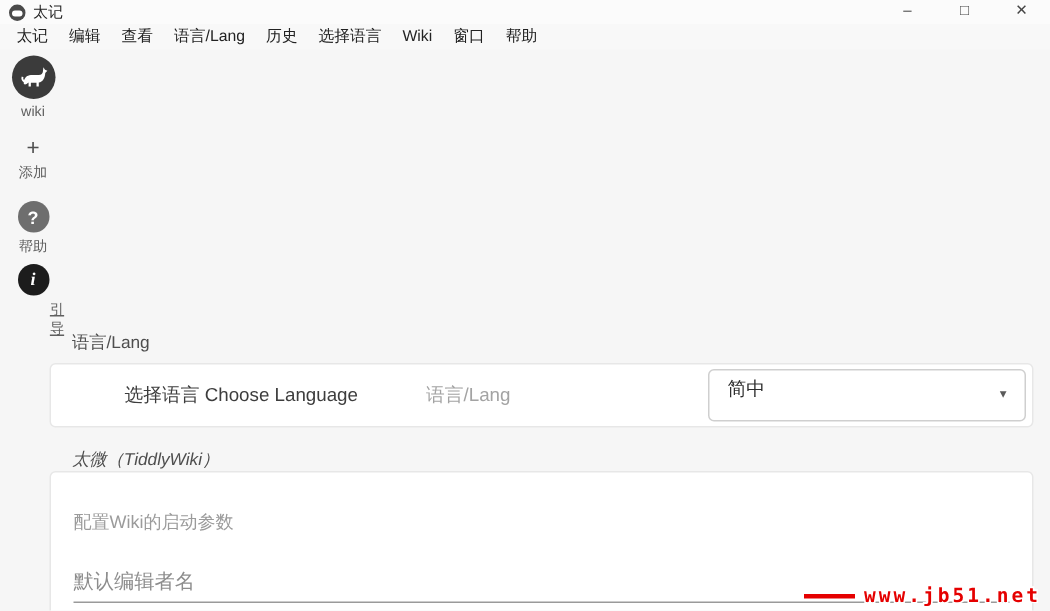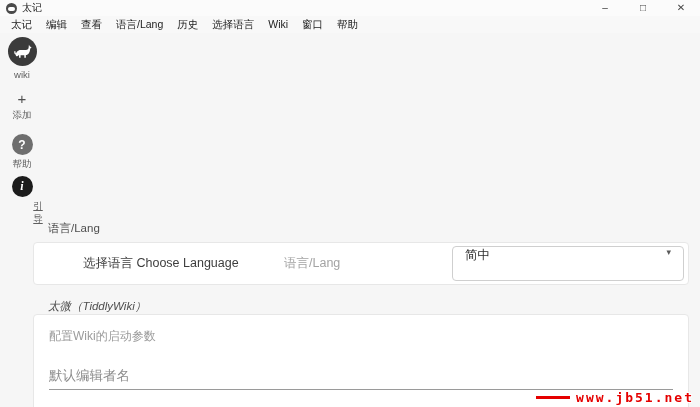--- a/index.html
+++ b/index.html
@@ -83,35 +83,35 @@
     display: flex; align-items: center;
     padding: 0 4px 0 15px;
   }
   .lang-row-label { font-size: 12.5px; color: #3d3d3d; white-space: nowrap; margin-left: 34px; }
   .lang-row-hint {
     position: absolute; left: 250px;
     font-size: 12.5px; color: #a3a3a3;
   }
   .select-box {
     margin-left: auto;
-    width: 232px; height: 35px;
+    width: 212px; height: 35px;
     border: 1px solid #cfcfcf; border-radius: 4px;
     background: #fff;
-    display: flex; align-items: flex-start;
-    padding: 0 12px;
+    display: flex; align-items: flex-end;
+    padding: 12px 12px;
     cursor: default;
   }
   .select-value { font-size: 12.5px; color: #2b2b2b; }
   .select-arrow { margin-left: auto; font-size: 9px; color: #5a5a5a; }
   .card-wiki {
     top: 314px; height: 120px;
     padding: 13px 15px;
   }
   .wiki-card-title { font-size: 13px; color: #3d3d3d; }
-  .wiki-card-subtitle { font-size: 12px; color: #9b9b9b; margin-top: 0; }
+  .wiki-card-subtitle { font-size: 12px; color: #9b9b9b; margin-top: 12px; }
   .editor-input {
     display: block; width: 100%;
     margin-top: 23px;
     border: none; border-bottom: 1px solid #9a9a9a;
     background: transparent;
     font-family: "Liberation Sans", "DejaVu Sans", sans-serif;
     font-size: 13.5px; color: #333;
     padding: 0 0 6px 0;
     outline: none; border-radius: 0;
   }

